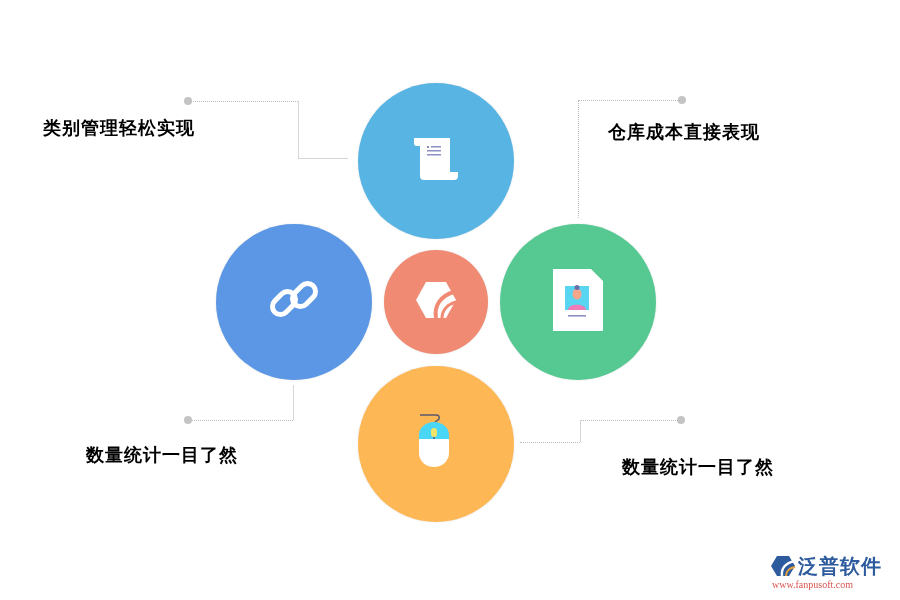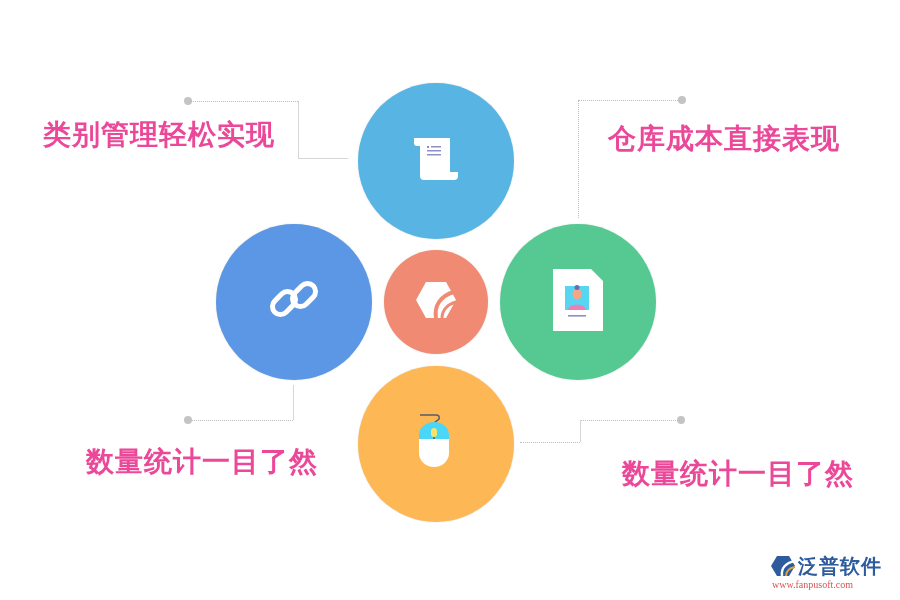--- a/index.html
+++ b/index.html
@@ -1,19 +1,19 @@
 <!DOCTYPE html>
 <html><head>
 <meta charset="utf-8">
 <style>
   html, body { margin:0; padding:0; background:#ffffff; }
   body { width:900px; height:600px; position:relative; overflow:hidden; font-family:"DejaVu Sans", sans-serif; }
   .circle { position:absolute; border-radius:50%; box-shadow:0 0 2px rgba(0,0,0,0.12); }
   .circle .icon { position:absolute; left:50%; top:50%; transform:translate(-50%,-50%); }
-  .label { position:absolute; font-size:28px; font-weight:bold; color:#ec4899; white-space:nowrap; letter-spacing:1px; }
+  .label { position:absolute; font-size:18px; font-weight:bold; color:#000000; white-space:nowrap; letter-spacing:1px; }
   .dot { position:absolute; width:8px; height:8px; border-radius:50%; background:#c4c4c4; }
   .line-h { position:absolute; border-top:1px dotted #bdbdbd; height:0; }
   .line-v { position:absolute; border-left:1px solid #d6d6d6; width:0; }
   .logo { position:absolute; left:768px; top:553px; }
   .logo-name { font-size:20px; color:#2d5b9e; font-weight:bold; position:absolute; left:30px; top:0; white-space:nowrap; letter-spacing:1px; }
   .logo-url { font-family:Liberation Serif, serif; font-size:10px; color:#d9534f; position:absolute; left:4px; top:26px; white-space:nowrap; }
 </style>
 </head>
 <body>
 

